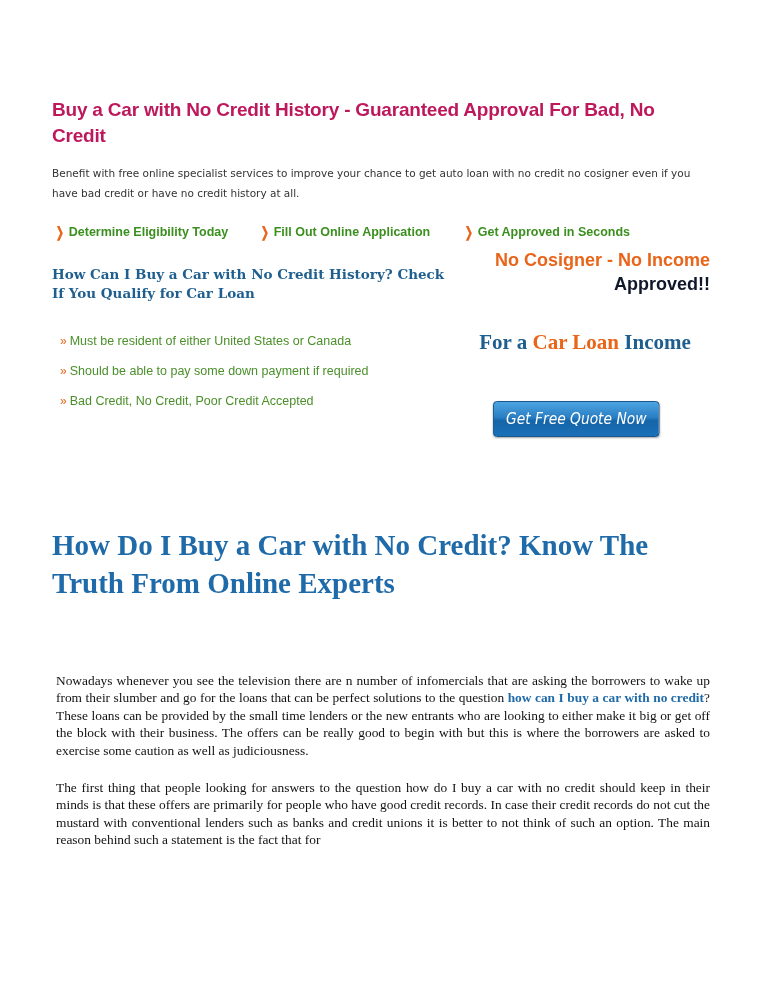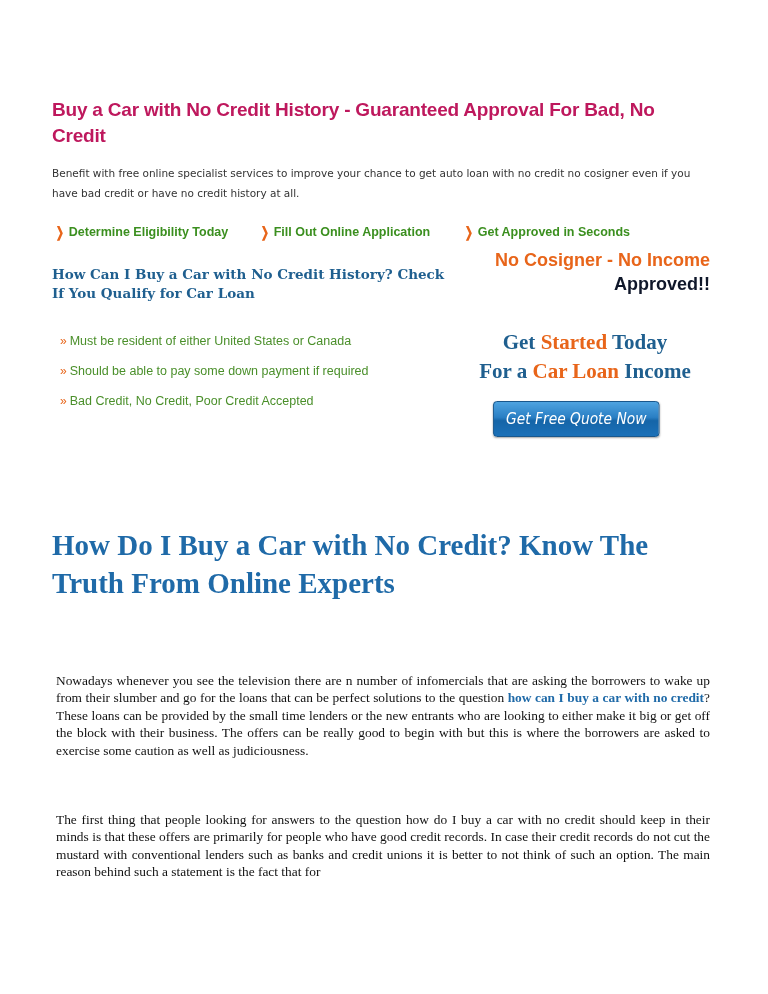--- a/index.html
+++ b/index.html
@@ -61,21 +61,21 @@
       font-family: "Liberation Serif", serif; font-weight: bold; font-size: 29px;
       line-height: 38px; color: #1f6aa8;
     }
 
     .para {
       position: absolute; left: 52px; width: 654px;
       font-family: "Liberation Serif", serif; font-size: 13.4px; line-height: 17.4px;
       color: #111111; text-align: justify; margin: 4px;
     }
     .para1 { top: 668px; }
-    .para2 { top: 807px; }
+    .para2 { top: 775px; }
     .para .link { color: #1f6aa8; font-weight: bold; }
   </style>
 </head>
 <body>
 
 <div class="page">
 
   <div class="title">Buy a Car with No Credit History - Guaranteed Approval For Bad, No Credit</div>
   <div class="subtitle">Benefit with free online specialist services to improve your chance to get auto loan with no credit no cosigner even if you have bad credit or have no credit history at all.</div>
 
@@ -101,21 +101,20 @@
     <div class="green">Approved!!</div>
   </div>
 
   <ul class="bullets">
     <li><span class="raq">»</span><span>Must be resident of either United States or Canada</span></li>
     <li><span class="raq">»</span><span>Should be able to pay some down payment if required</span></li>
     <li><span class="raq">»</span><span>Bad Credit, No Credit, Poor Credit Accepted</span></li>
   </ul>
 
   <div class="promo2">
-    <div><span>Get </span><span class="accent">Started</span><span> Today</span></div>
     <div><span>For a </span><span class="accent">Car Loan</span><span> Income</span></div>
   </div>
 
   <div class="cta">Get Free Quote Now &gt;&gt;</div>
 
   <div class="h1">How Do I Buy a Car with No Credit? Know The Truth From Online Experts</div>
 
   <p class="para para1"><span>Nowadays whenever you see the television there are n number of infomercials that are asking the borrowers to wake up from their slumber and go for the loans that can be perfect solutions to the question </span><span class="link">how can I buy a car with no credit</span><span>? These loans can be provided by the small time lenders or the new entrants who are looking to either make it big or get off the block with their business. The offers can be really good to begin with but this is where the borrowers are asked to exercise some caution as well as judiciousness.</span></p>
 
   <p class="para para2">The first thing that people looking for answers to the question how do I buy a car with no credit should keep in their minds is that these offers are primarily for people who have good credit records. In case their credit records do not cut the mustard with conventional lenders such as banks and credit unions it is better to not think of such an option. The main reason behind such a statement is the fact that for</p>

